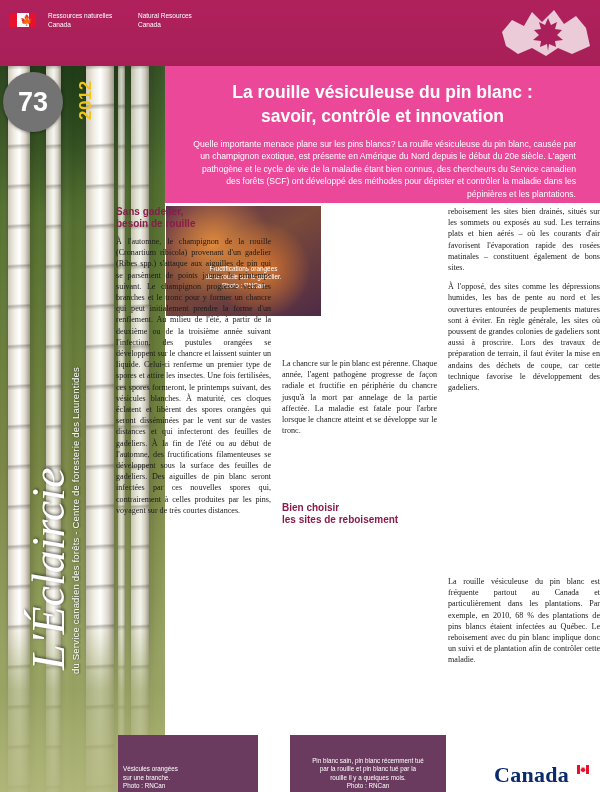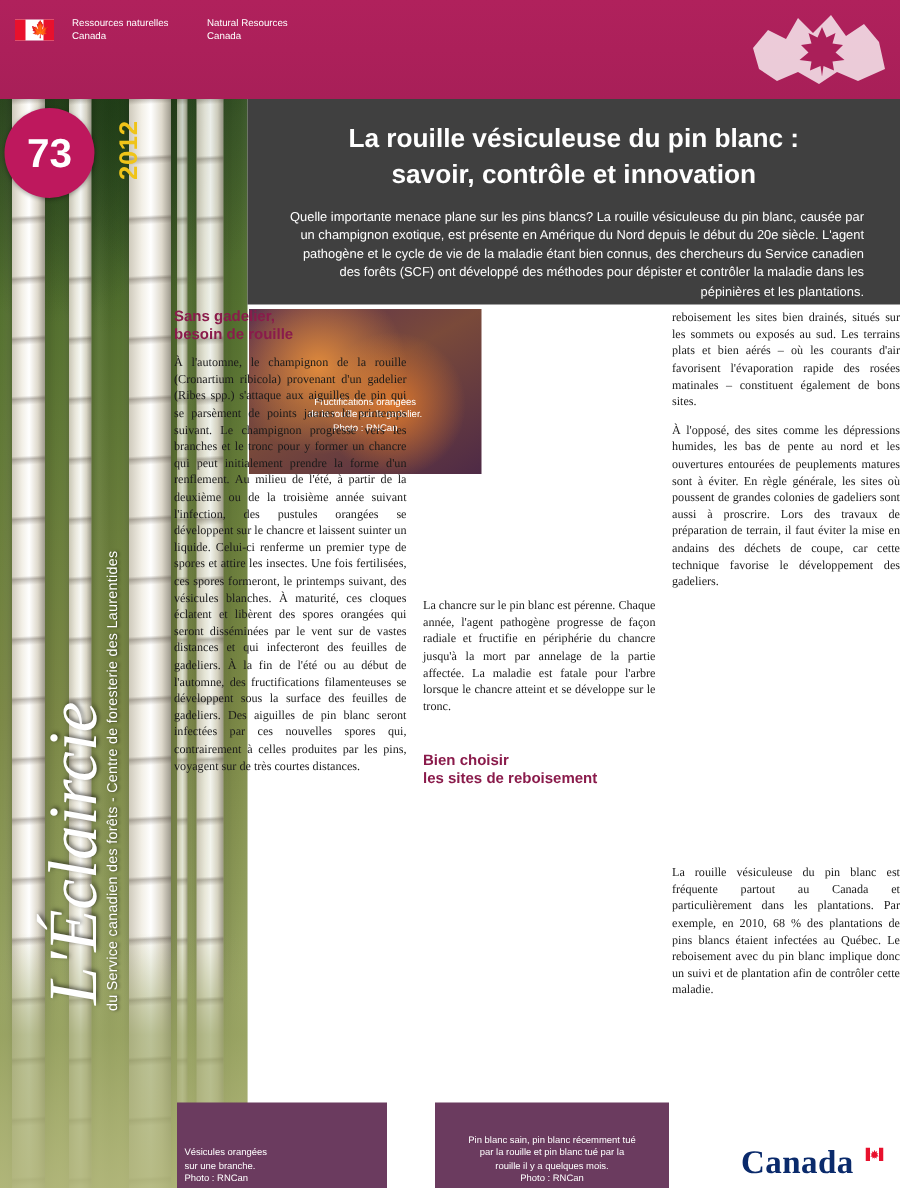--- a/index.html
+++ b/index.html
@@ -122,21 +122,21 @@
     width: 96px; height: 62px;
     opacity: .85;
   }
 
   
   .badge {
     position: absolute;
     left: 3px; top: 72px;
     width: 60px; height: 60px;
     border-radius: 50%;
-    background: #be185d;
+    background: #737373;
     color: #fff;
     display: flex;
     align-items: center;
     justify-content: center;
     font-size: 27px;
     font-weight: bold;
     box-shadow: 0 1px 3px rgba(0,0,0,.35);
   }
   .year {
     position: absolute;
@@ -177,21 +177,21 @@
     font-size: 9.5px;
     letter-spacing: .2px;
     text-shadow: 0 1px 2px rgba(0,0,0,.6);
   }
 
   
   .titlepanel {
     position: absolute;
     left: 165px; top: 66px;
     width: 435px; height: 137px;
-    background: #404040;
+    background: #ec4899;
   }
   .doc-title {
     color: #ffffff;
     font-size: 17.5px;
     font-weight: bold;
     text-align: center;
     line-height: 24px;
     padding: 14px 22px 0 22px;
   }
   .doc-intro {
@@ -218,21 +218,21 @@
   .col {
     position: absolute;
     top: 0;
     font-size: 8.1px;
     line-height: 11.2px;
     color: #1a1a1a;
     text-align: justify;
   }
   .col p { margin: 0 0 8px 0; font-family: Liberation Serif, serif; }
   .col1 { left: 0;   width: 155px; }
-  .col2 { left: 166px; width: 155px; top: 152px; margin-top: 40px;}
+  .col2 { left: 166px; width: 155px; top: 152px;}
   .col3 { left: 332px; width: 152px; }
 
   .head-block { position: absolute; }
   .h-sans { left: 0;   top: 0;   width: 155px; }
   .h-bien { left: 166px; top: 296px; width: 155px; }
   .h-insp { left: 332px; top: 296px; width: 152px; }
 
   .body-sans { top: 30px; }
   .body-bien { top: 330px; }
   .body-insp { top: 330px; margin-top: 40px; }

